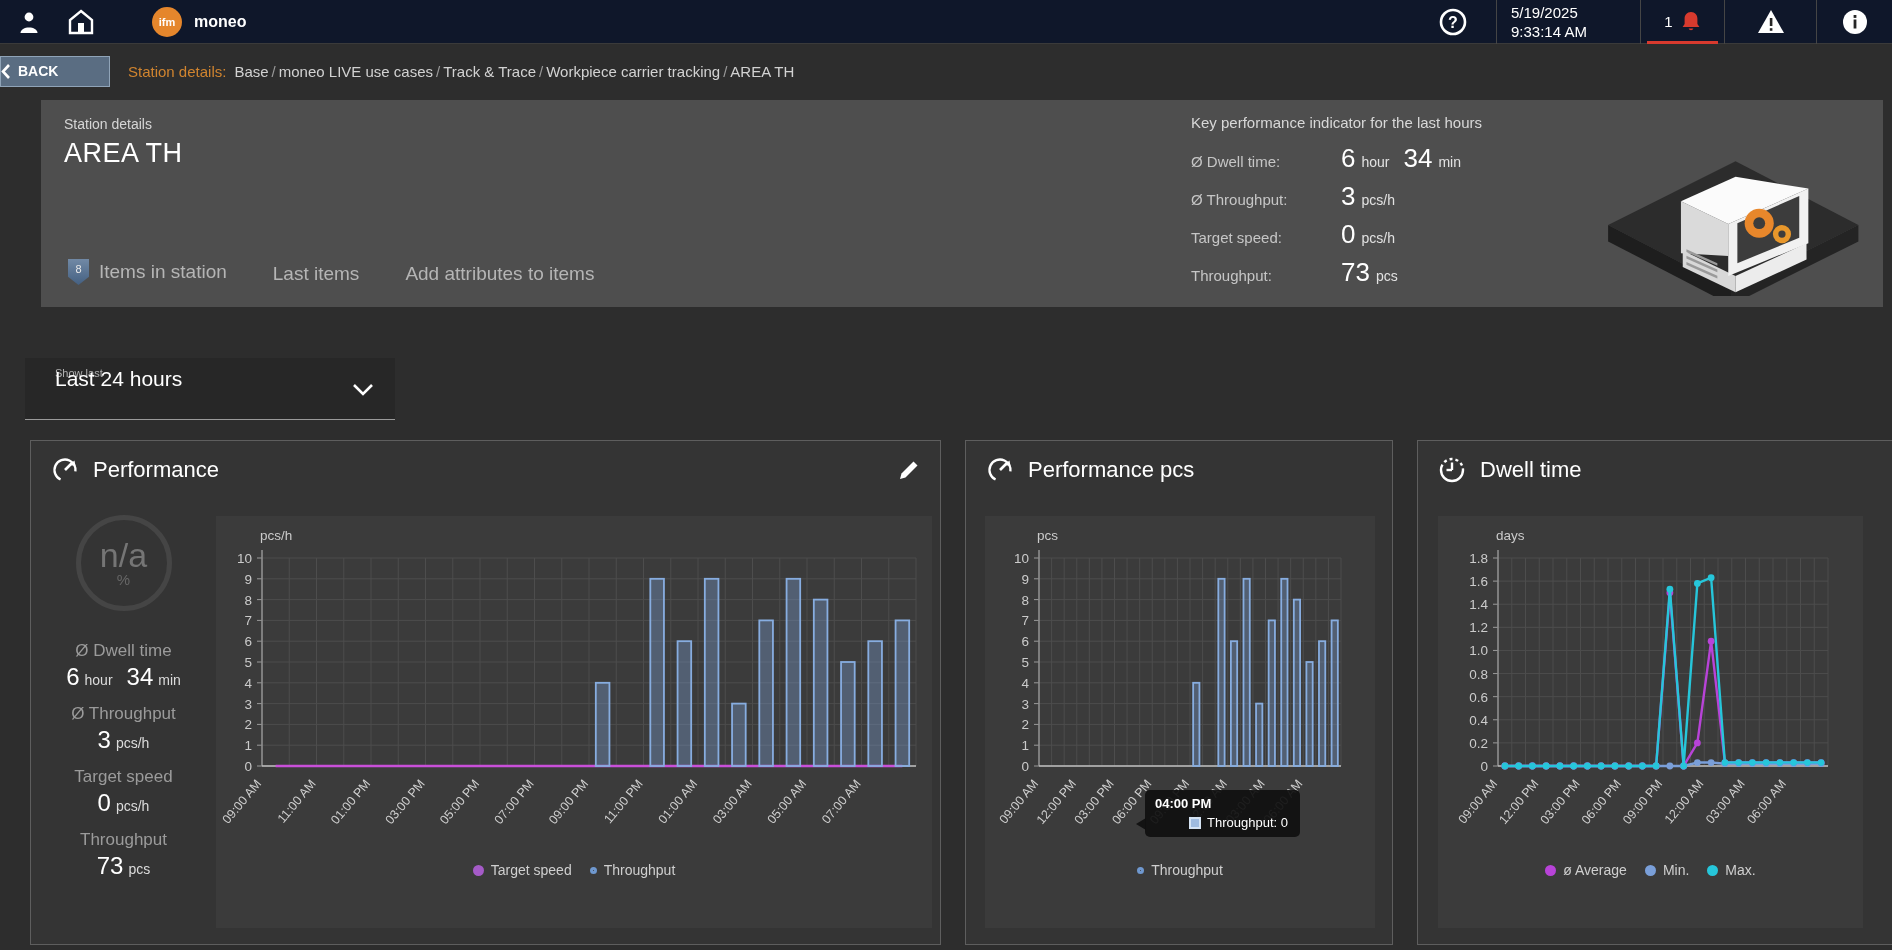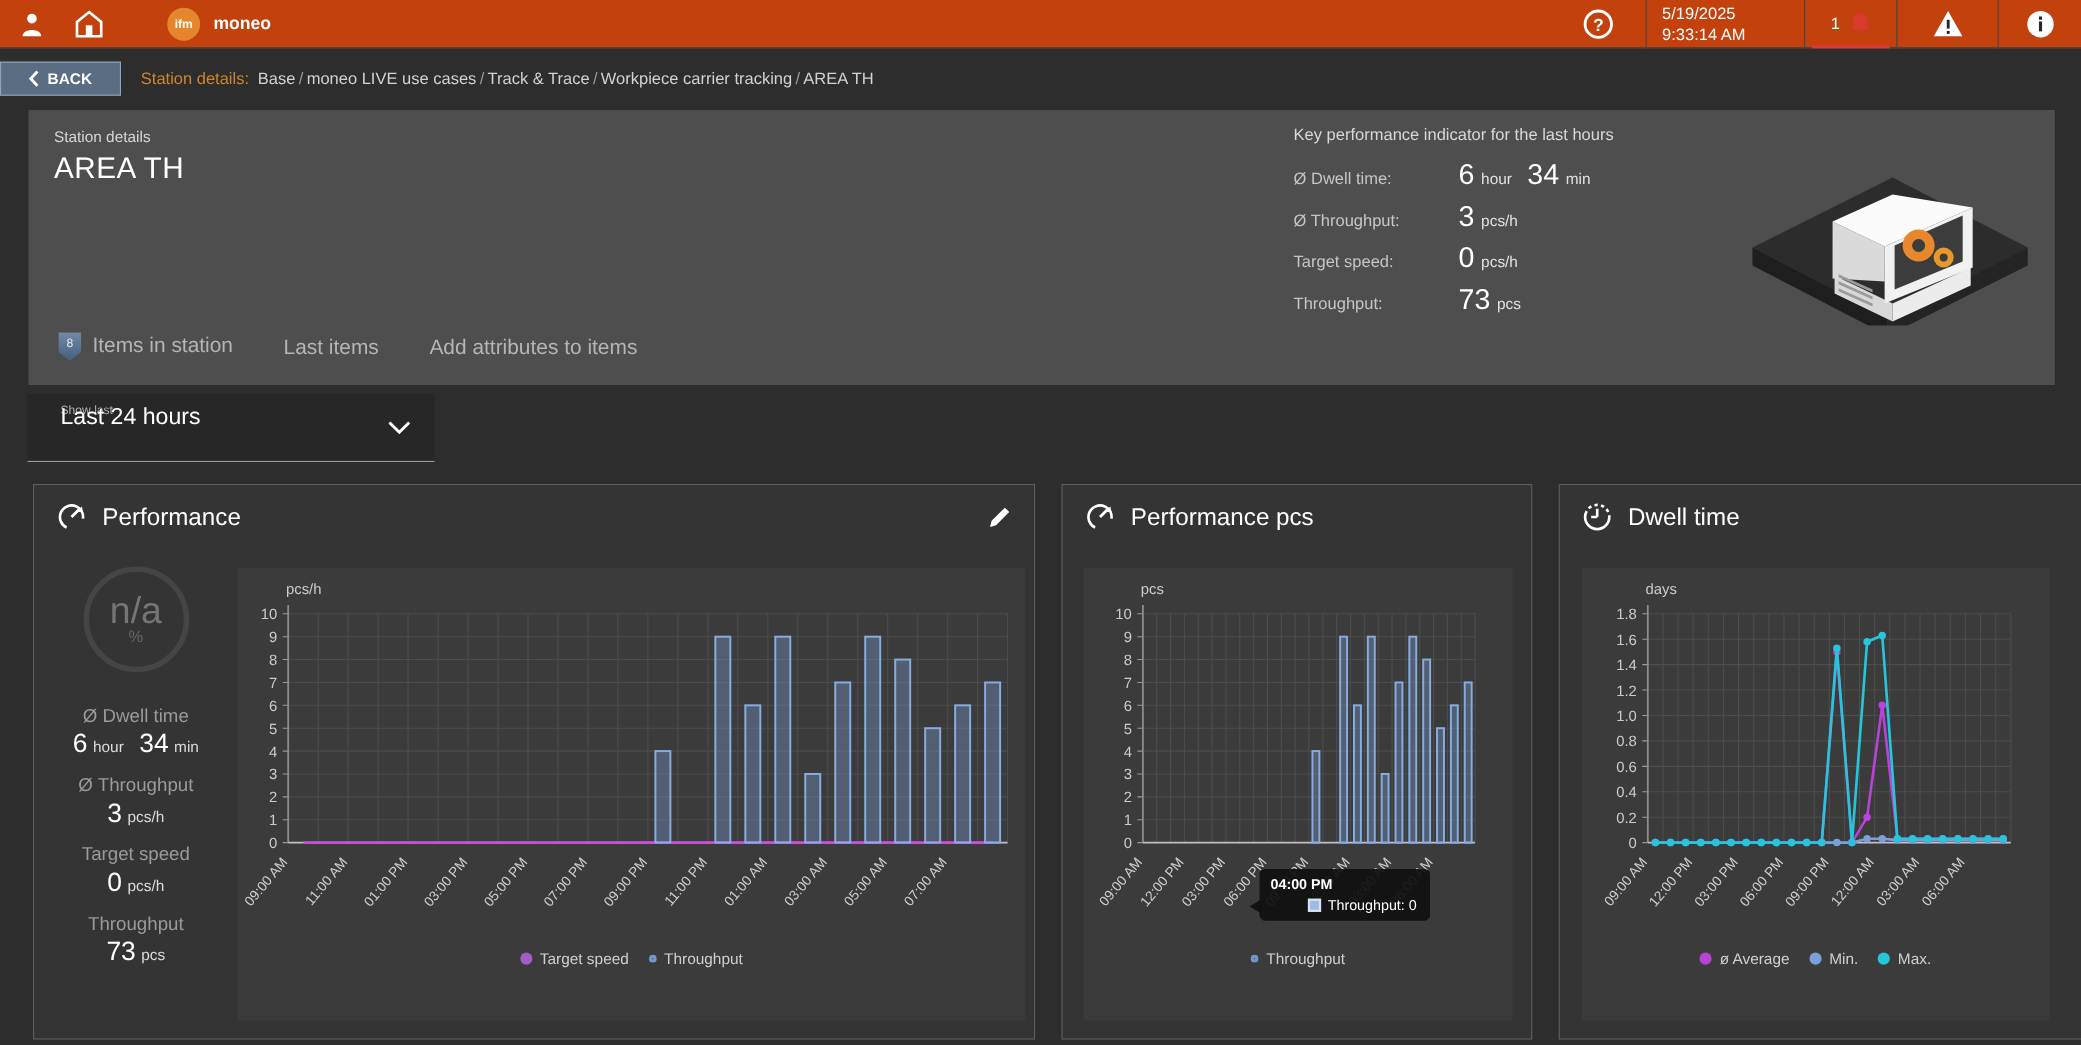--- a/index.html
+++ b/index.html
@@ -1,46 +1,46 @@
 <!DOCTYPE html>
 <html><head>
 <meta charset="utf-8">
 <style>
   * { margin:0; padding:0; box-sizing:border-box; }
   html,body { width:1892px; height:950px; background:#2d2d2d; font-family:"Liberation Sans", sans-serif; overflow:hidden; color:#e8e8e8; }
 
   
-  .topbar { position:absolute; left:0; top:0; width:1892px; height:44px; background:#c2410c; border-bottom:1px solid #3a3a3a; display:flex; align-items:center; }
+  .topbar { position:absolute; left:0; top:0; width:1892px; height:44px; background:#0f172a; border-bottom:1px solid #3a3a3a; display:flex; align-items:center; }
   .tb-left { display:flex; align-items:center; gap:26px; padding-left:16px; }
   .tb-icon { width:26px; height:26px; display:flex; align-items:center; justify-content:center; cursor:pointer; }
   .brand { display:flex; align-items:center; gap:12px; margin-left:58px; }
   .ifm-logo { width:30px; height:30px; border-radius:50%; background:#e5862c; color:#fff; font-weight:bold; font-size:11px; display:flex; align-items:center; justify-content:center; }
   .brand-name { font-size:16px; font-weight:bold; color:#fff; }
   .tb-right { margin-left:auto; display:flex; align-items:stretch; height:44px; }
   .tb-cell { display:flex; align-items:center; justify-content:center; border-left:1px solid #454545; position:relative; }
   .tb-cell.first { border-left:none; }
   .cell-help { width:86px; }
   .cell-time { width:144px; flex-direction:column; justify-content:center; align-items:flex-start; padding-left:14px; }
   .cell-time div { font-size:15px; line-height:19px; color:#fff; }
   .cell-notif { width:84px; }
   .notif-underline { position:absolute; left:6px; right:6px; bottom:0; height:3px; background:#d83a2e; }
   .notif-num { font-size:15px; color:#fff; margin-right:8px; }
   .cell-warn { width:92px; }
   .cell-info { width:76px; }
 
   
   .crumb-row { position:absolute; left:0; top:45px; width:1892px; height:52px; display:flex; align-items:center; }
-  .back-btn { width:110px; height:31px; background:#5a6d82; border:1px solid #90a4b8; color:#fff; font-size:14px; font-weight:bold; display:flex; align-items:center; justify-content:center; gap:8px; cursor:pointer; }
+  .back-btn { width:110px; height:31px; background:#5a6d82; border:1px solid #90a4b8; color:#fff; font-size:14px; font-weight:bold; display:flex; align-items:center; gap:8px; cursor:pointer; }
   .crumb-text { margin-left:18px; font-size:15px; display:flex; align-items:center; gap:8px; white-space:nowrap; }
   .crumb-section { color:#d0842f; }
   .crumb-item { color:#d2d2d2; }
   .crumb-sep { color:#9a9a9a; padding:0 3px; }
 
   
-  .panel { position:absolute; left:26px; top:100px; width:1842px; height:250px; background:#4e4e4e; }
+  .panel { position:absolute; left:41px; top:100px; width:1842px; height:207px; background:#4e4e4e; }
   .panel-label { position:absolute; left:23px; top:16px; font-size:14px; color:#d6d6d6; }
   .panel-name { position:absolute; left:23px; top:38px; font-size:27px; color:#fff; letter-spacing:0.5px; }
   .tabs { position:absolute; left:27px; bottom:10px; display:flex; align-items:flex-end; gap:46px; }
   .tab { font-size:19px; color:#b5b5b5; display:flex; align-items:center; gap:10px; padding-bottom:9px; border-bottom:3px solid transparent; cursor:pointer; }
   .tab.active { color:#fff; border-bottom-color:#ef9b2d; }
   .tab-badge { width:21px; height:26px; background:linear-gradient(#7189a5,#446082); clip-path:polygon(0 0,100% 0,100% 68%,50% 100%,0 68%); color:#e8e8e8; font-size:11px; display:flex; align-items:flex-start; justify-content:center; padding-top:4px; }
   .kpi { position:absolute; left:1150px; top:14px; width:430px; }
   .kpi-title { font-size:15px; color:#d8d8d8; margin-bottom:12px; }
   .kpi-row { display:flex; align-items:baseline; margin-bottom:7px; }
   .kpi-label { width:150px; font-size:15px; color:#c6c6c6; }

